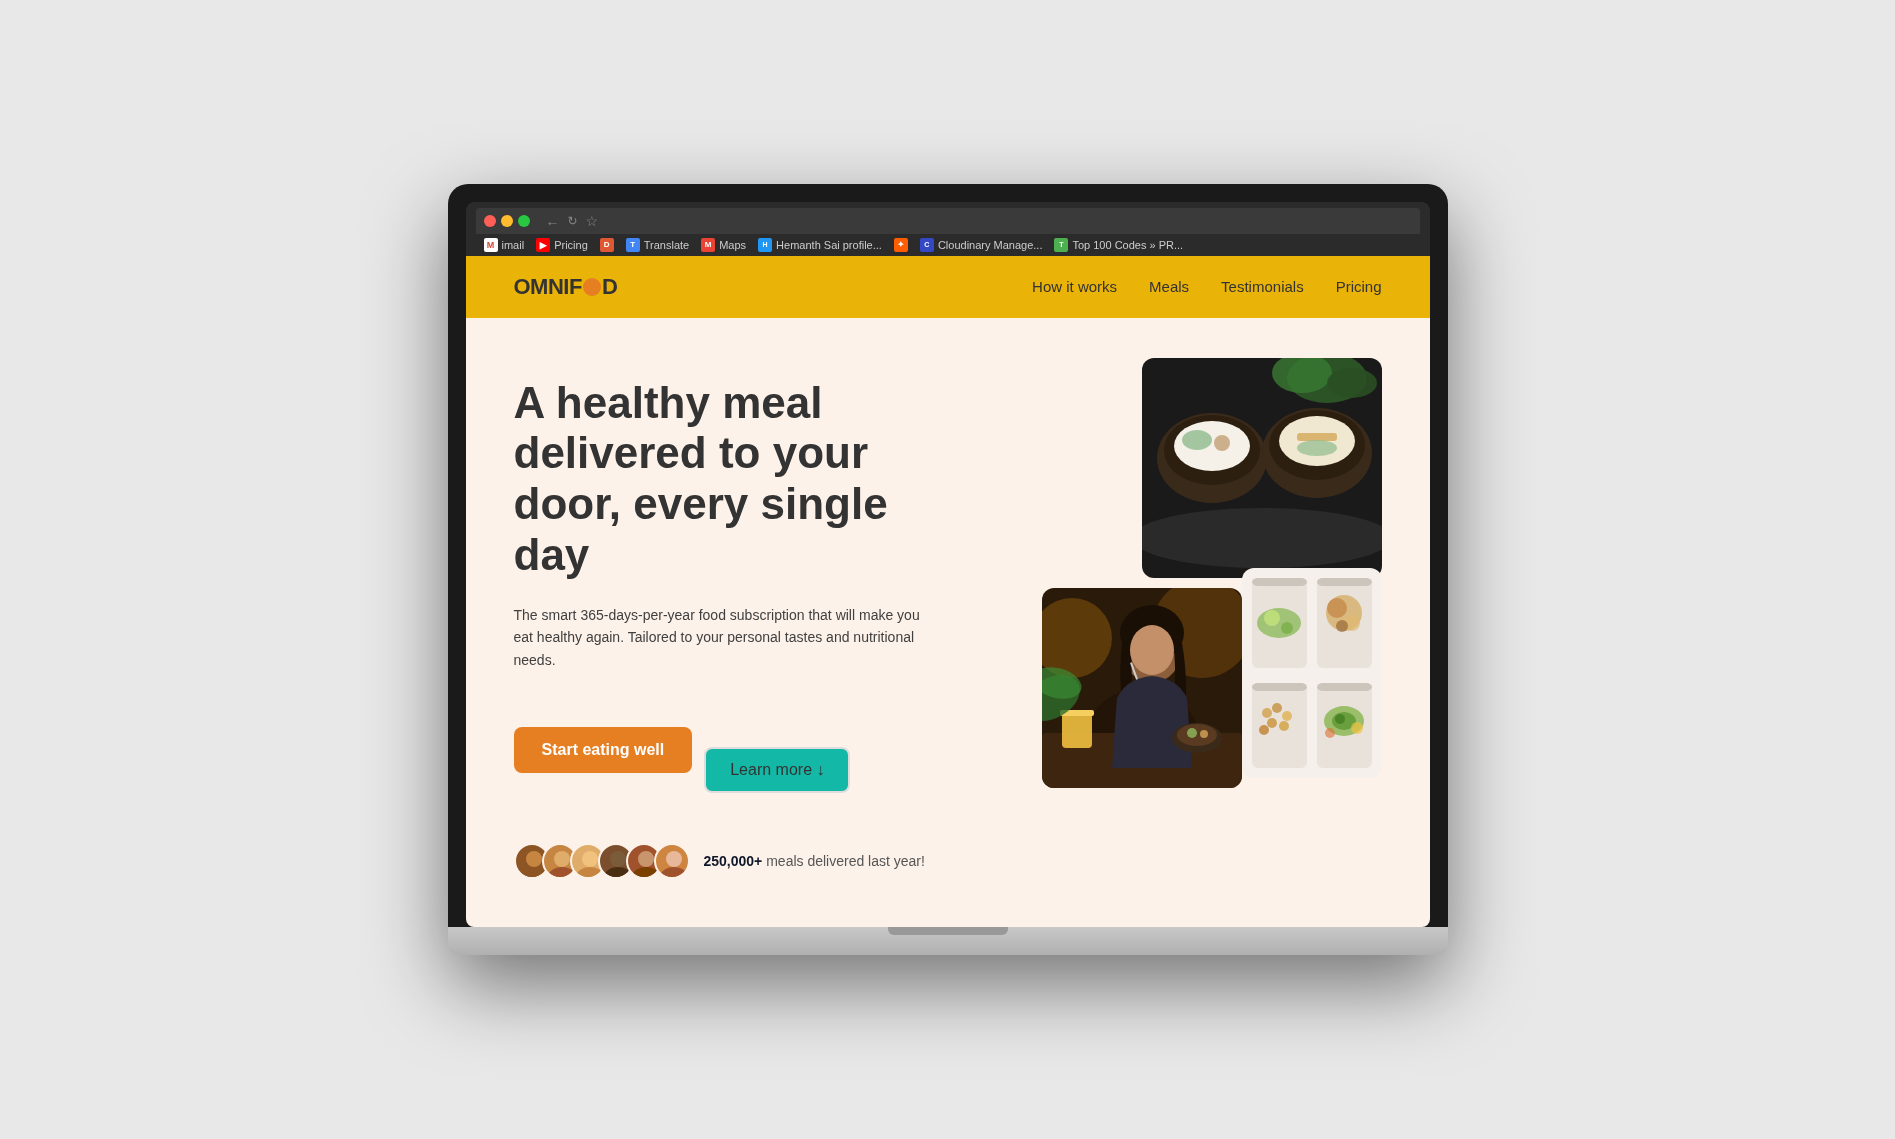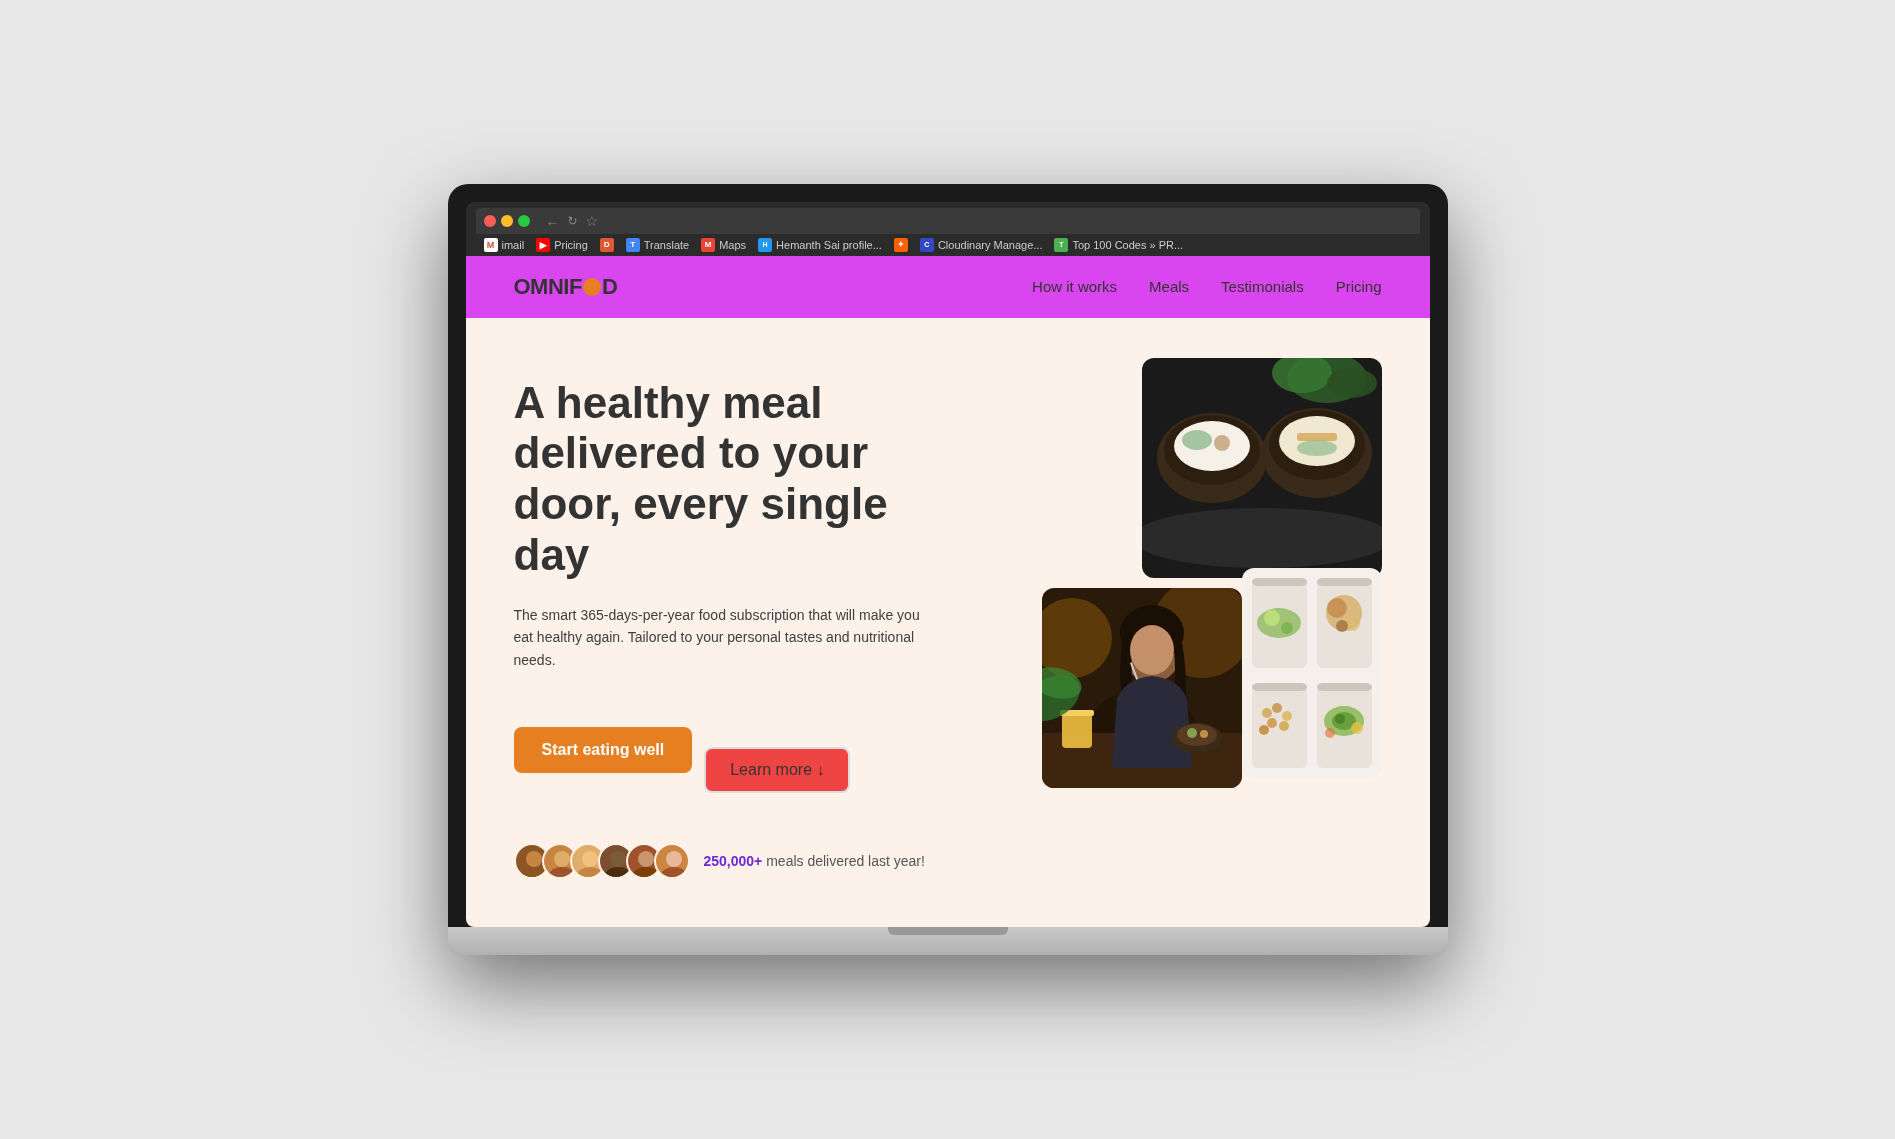--- a/index.html
+++ b/index.html
@@ -130,21 +130,21 @@
       background: #fdf2e9;
       min-height: 560px;
     }
 
     
     .site-nav {
       display: flex;
       align-items: center;
       justify-content: space-between;
       padding: 18px 48px;
-      background: #d946ef;
+      background: #eab308;
     }
     .logo {
       font-size: 22px;
       font-weight: 700;
       color: #333;
       letter-spacing: -0.5px;
     }
     .nav-links {
       display: flex;
       gap: 32px;
@@ -194,21 +194,21 @@
       background: #e67e22;
       color: white;
       border: none;
       padding: 14px 28px;
       border-radius: 8px;
       font-size: 16px;
       font-weight: 600;
       cursor: pointer;
     }
     .btn-secondary {
-      background: #ef4444;
+      background: #14b8a6;
       color: #333;
       border: 2px solid #ddd;
       padding: 12px 24px;
       border-radius: 8px;
       font-size: 16px;
       font-weight: 500;
       cursor: pointer;
       margin-top: 40px;
     }
     .hero-stats {
@@ -235,21 +235,21 @@
     .av3 { background: #e0ac69; }
     .av4 { background: #7b4f2e; }
     .av5 { background: #a0522d; }
     .av6 { background: #cd853f; }
 
     .stats-text {
       font-size: 14px;
       color: #555;
     }
     .stats-highlight {
-      color: #6d28d9;
+      color: #0f172a;
       font-weight: 700;
     }
 
     
     .hero-images {
       flex: 0 0 340px;
       position: relative;
       height: 430px;
     }
     .food-img-top {

